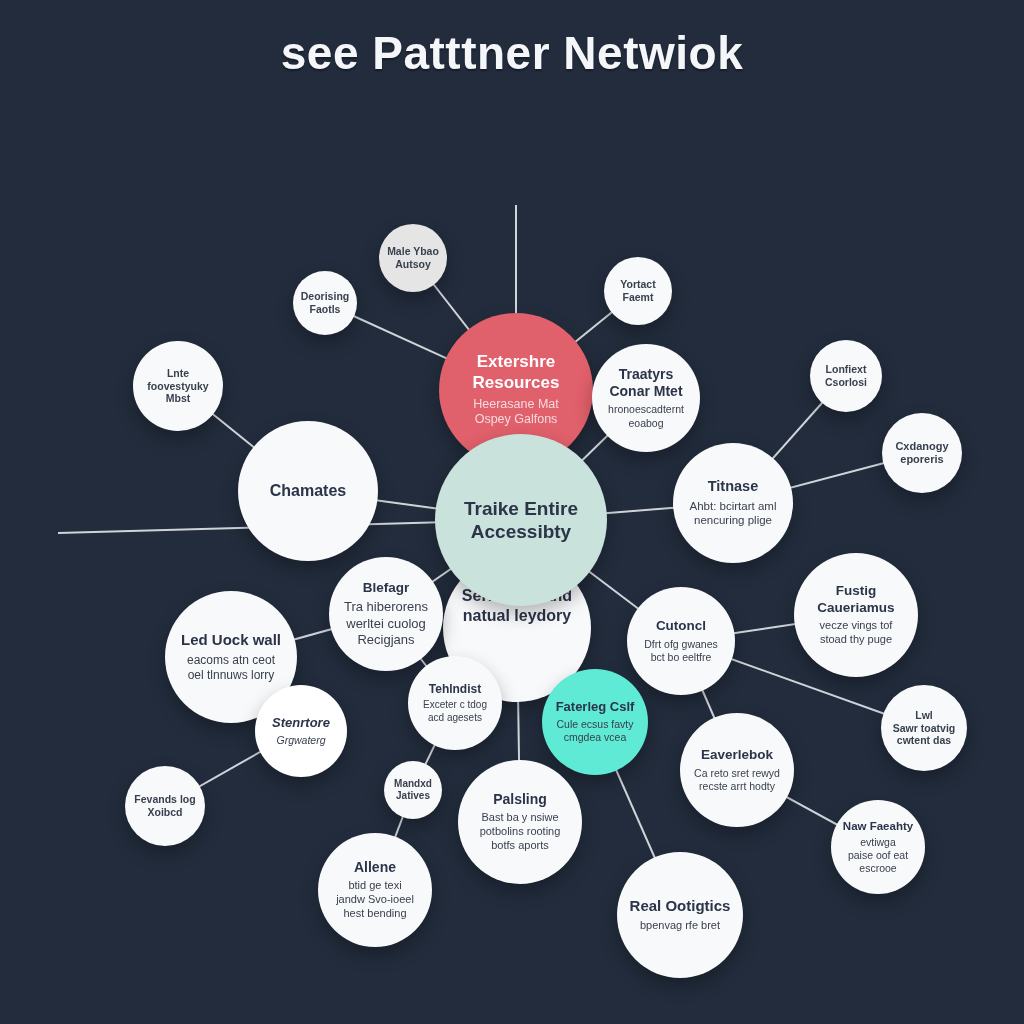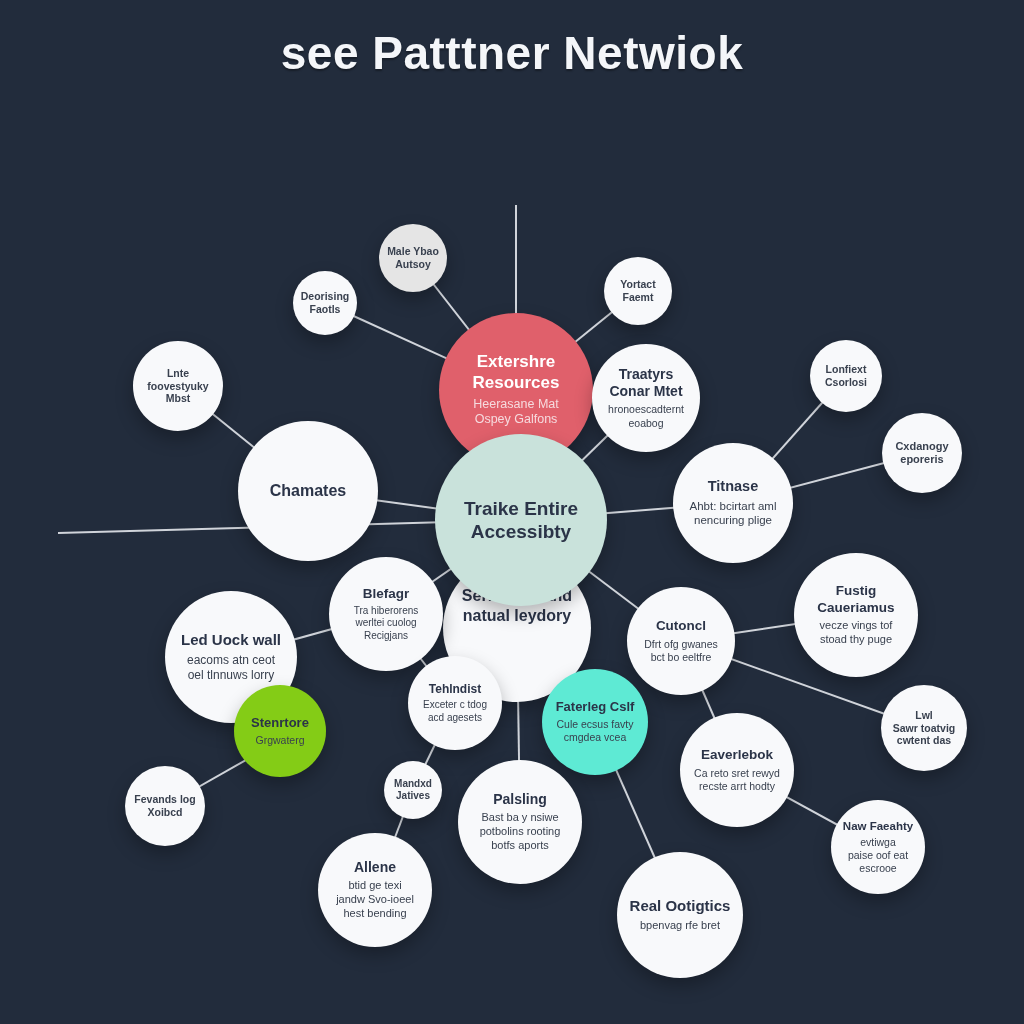--- a/index.html
+++ b/index.html
@@ -113,35 +113,35 @@
 eporeris</div>
     </div>
     <div class="node" style="left: 794px; top: 553px; height: 124px; width: 124px; background: rgb(248, 249, 251); padding: 0px 9.92px; box-sizing: border-box;">
       <div class="node-title" style="font-size: 13.5px; color: rgb(43, 52, 72);">Fustig
 Caueriamus</div>
       <div class="node-sub" style="font-size: 11px; color: rgb(57, 65, 79);">vecze vings tof
 stoad thy puge</div>
     </div>
     <div class="node" style="left: 329px; top: 557px; height: 114px; width: 114px; background: rgb(248, 249, 251); padding: 0px 9.12px; box-sizing: border-box;">
       <div class="node-title" style="font-size: 13.5px; color: rgb(43, 52, 72);">Blefagr</div>
-      <div class="node-sub" style="font-size: 10px; color: rgb(57, 65, 79);">Tra hiberorens
+      <div class="node-sub" style="font-size: 13px; color: rgb(57, 65, 79);">Tra hiberorens
 werltei cuolog
 Recigjans</div>
     </div>
     <div class="node" style="left: 627px; top: 587px; height: 108px; width: 108px; background: rgb(248, 249, 251); padding: 0px 8.64px; box-sizing: border-box;">
       <div class="node-title" style="font-size: 13.5px; color: rgb(43, 52, 72);">Cutoncl</div>
       <div class="node-sub" style="font-size: 10.5px; color: rgb(57, 65, 79);">Dfrt ofg gwanes
 bct bo eeltfre</div>
     </div>
     <div class="node" style="left: 165px; top: 591px; height: 132px; width: 132px; background: rgb(248, 249, 251); padding: 0px 10.56px; box-sizing: border-box;">
       <div class="node-title" style="font-size: 15px; color: rgb(43, 52, 72);">Led Uock wall</div>
       <div class="node-sub" style="font-size: 12px; color: rgb(57, 65, 79);">eacoms atn ceot
 oel tlnnuws lorry</div>
     </div>
-    <div class="node" style="left: 234px; top: 685px; height: 92px; width: 92px; background: #84cc16; padding: 0px 7.36px; box-sizing: border-box;">
+    <div class="node" style="left: 255px; top: 685px; height: 92px; width: 92px; background: #ffffff; padding: 0px 7.36px; box-sizing: border-box; font-style: italic;">
       <div class="node-title" style="font-size: 13px; color: rgb(43, 52, 72);">Stenrtore</div>
       <div class="node-sub" style="font-size: 10.5px; color: rgb(57, 65, 79);">Grgwaterg</div>
     </div>
     <div class="node" style="left: 408px; top: 656px; height: 94px; width: 94px; background: rgb(248, 249, 251); padding: 0px 7.52px; box-sizing: border-box;">
       <div class="node-title" style="font-size: 12px; color: rgb(43, 52, 72);">Tehlndist</div>
       <div class="node-sub" style="font-size: 10px; color: rgb(57, 65, 79);">Exceter c tdog
 acd agesets</div>
     </div>
     <div class="node" style="left: 542px; top: 669px; height: 106px; width: 106px; background: #5eead4; padding: 0px 8.48px; box-sizing: border-box;">
       <div class="node-title" style="font-size: 13px; color: rgb(43, 52, 72);">Faterleg Cslf</div>

